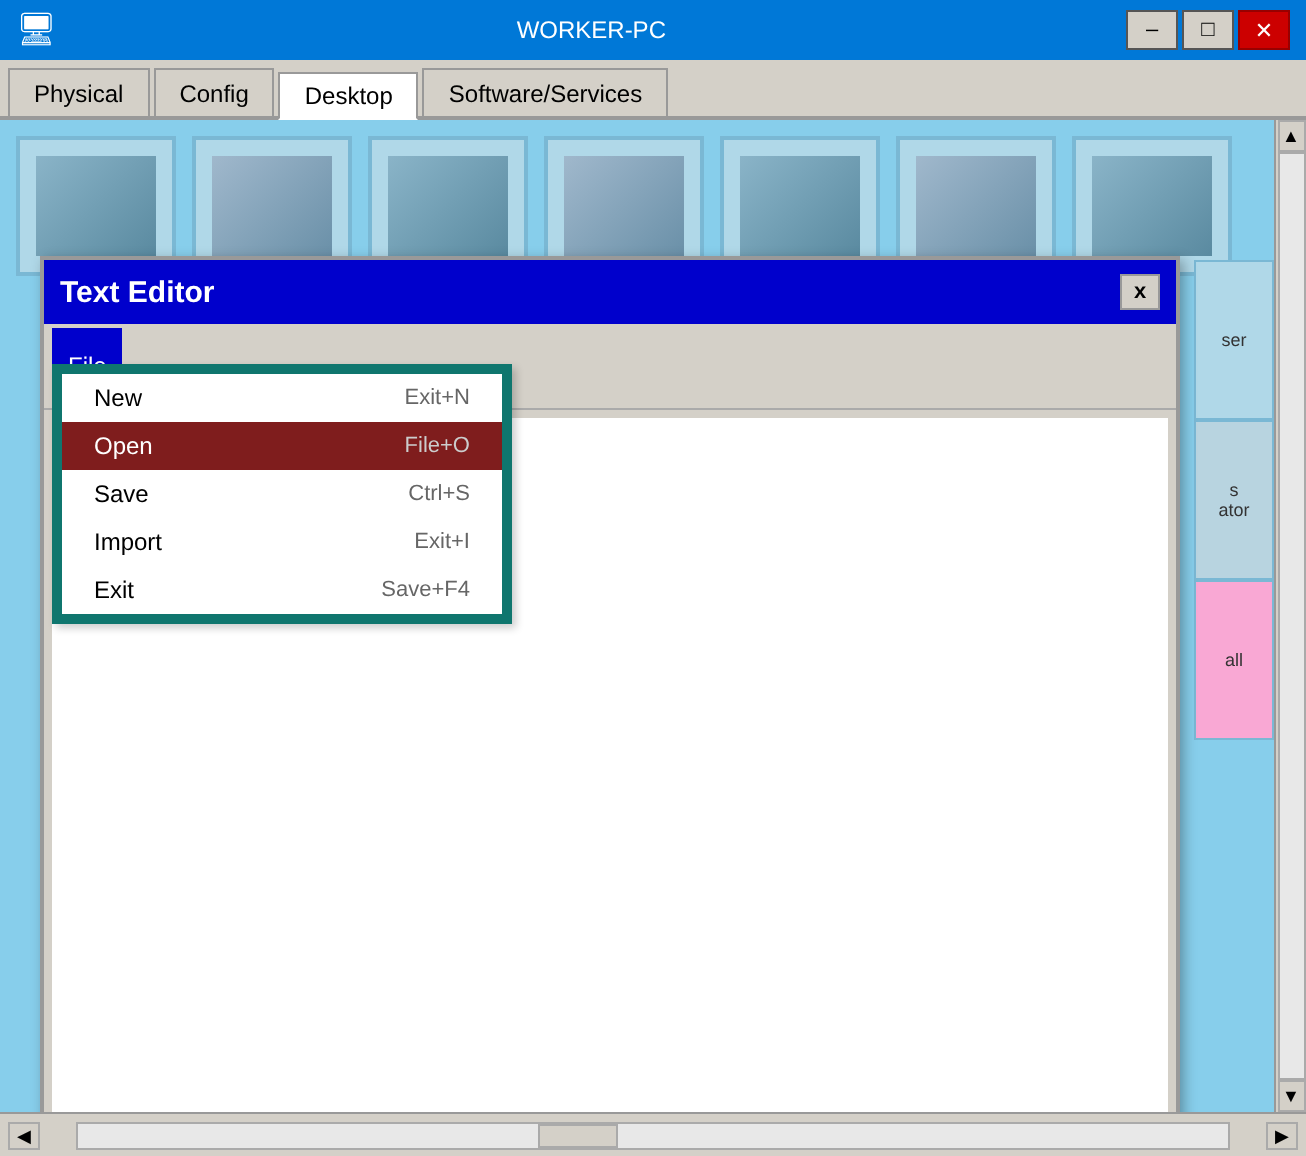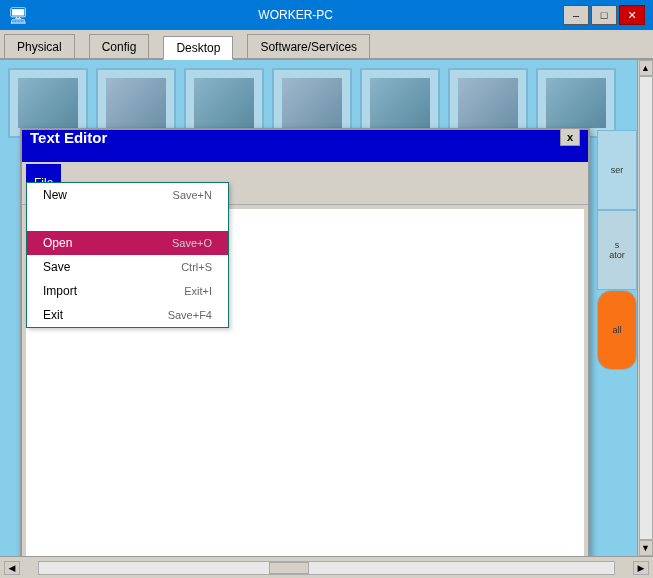--- a/index.html
+++ b/index.html
@@ -55,21 +55,21 @@
       border-bottom: 2px solid #999;
       height: 30px;
     }
     .tab {
       padding: 3px 12px;
       border: 1px solid #999;
       border-bottom: none;
       background: #d4d0c8;
       cursor: pointer;
       font-size: 12px;
-      margin-right: 14px;
+      margin-right: 2px;
       height: 24px;
       display: flex;
       align-items: center;
     }
     .tab.active {
       background: #fff;
       border-bottom: 1px solid #fff;
       margin-bottom: -2px;
       z-index: 1;
       text-align: right;
@@ -138,21 +138,21 @@
       background: #d4d0c8;
       border: 2px solid #999;
       box-shadow: 2px 2px 6px rgba(0,0,0,0.3);
       z-index: 10;
     }
     .editor-title-bar {
       background: #0000cc;
       color: white;
       padding: 16px 8px;
       display: flex;
-      align-items: flex-end;
+      align-items: center;
       justify-content: space-between;
       font-size: 15px;
       font-weight: bold;
       height: 30px;
     }
     .editor-close-btn {
       width: 20px;
       height: 18px;
       background: #d4d0c8;
       color: #000;
@@ -185,37 +185,36 @@
       height: 370px;
       position: relative;
     }
 
     
     .dropdown-menu {
       position: absolute;
       top: 52px;
       left: 4px;
       background: white;
-      border: 1px solid #0f766e;
+      border: 5px solid #0f766e;
       box-shadow: 2px 2px 4px rgba(0,0,0,0.2);
-      width: 203px;
+      width: 230px;
       z-index: 20;
     }
     .dropdown-item {
       display: flex;
       justify-content: space-between;
       align-items: center;
       padding: 5px 16px;
       cursor: pointer;
       font-size: 12px;
     }
     .dropdown-item:hover, .dropdown-item.highlighted {
-      background: #be185d;
+      background: #7f1d1d;
       color: white;
-      margin-top: 24px;
     }
     .dropdown-shortcut {
       color: #666;
       font-size: 11px;
     }
     .dropdown-item.highlighted .dropdown-shortcut {
       color: #ccc;
     }
 
     
@@ -341,21 +340,21 @@
     </div>
   </div>
 
   <div class="right-icons">
     <div class="right-icon">
       <span style="font-size:9px;">ser</span>
     </div>
     <div class="right-icon" style="background:#b8d4e0;">
       <span style="font-size:9px;">s<br>ator</span>
     </div>
-    <div class="right-icon" style="background:#f97316;border-radius:14px;">
+    <div class="right-icon" style="background:#f9a8d4;">
       <span style="font-size:9px;">all</span>
     </div>
   </div>
 
   <div class="right-scrollbar">
     <div class="scroll-arrow-v">▲</div>
     <div class="scrollbar-v-track"></div>
     <div class="scroll-arrow-v">▼</div>
   </div>
 
@@ -366,25 +365,25 @@
       <div class="editor-close-btn">x</div>
     </div>
 
     <div class="editor-menu-bar">
       <span class="menu-item active">File</span>
     </div>
 
     <div class="dropdown-menu">
       <div class="dropdown-item">
         <span>New</span>
-        <span class="dropdown-shortcut">Save+N</span>
+        <span class="dropdown-shortcut">Exit+N</span>
       </div>
       <div class="dropdown-item highlighted">
         <span>Open</span>
-        <span class="dropdown-shortcut">Save+O</span>
+        <span class="dropdown-shortcut">File+O</span>
       </div>
       <div class="dropdown-item">
         <span>Save</span>
         <span class="dropdown-shortcut">Ctrl+S</span>
       </div>
       <div class="dropdown-item">
         <span>Import</span>
         <span class="dropdown-shortcut">Exit+I</span>
       </div>
       <div class="dropdown-item">

